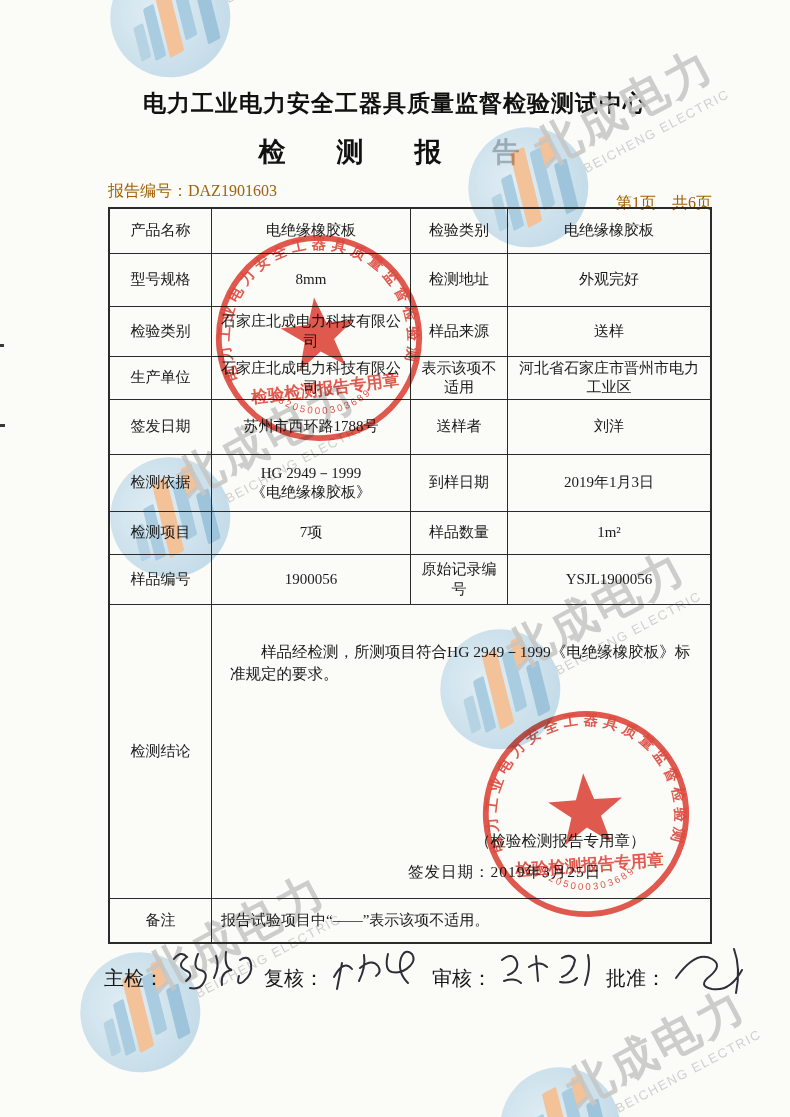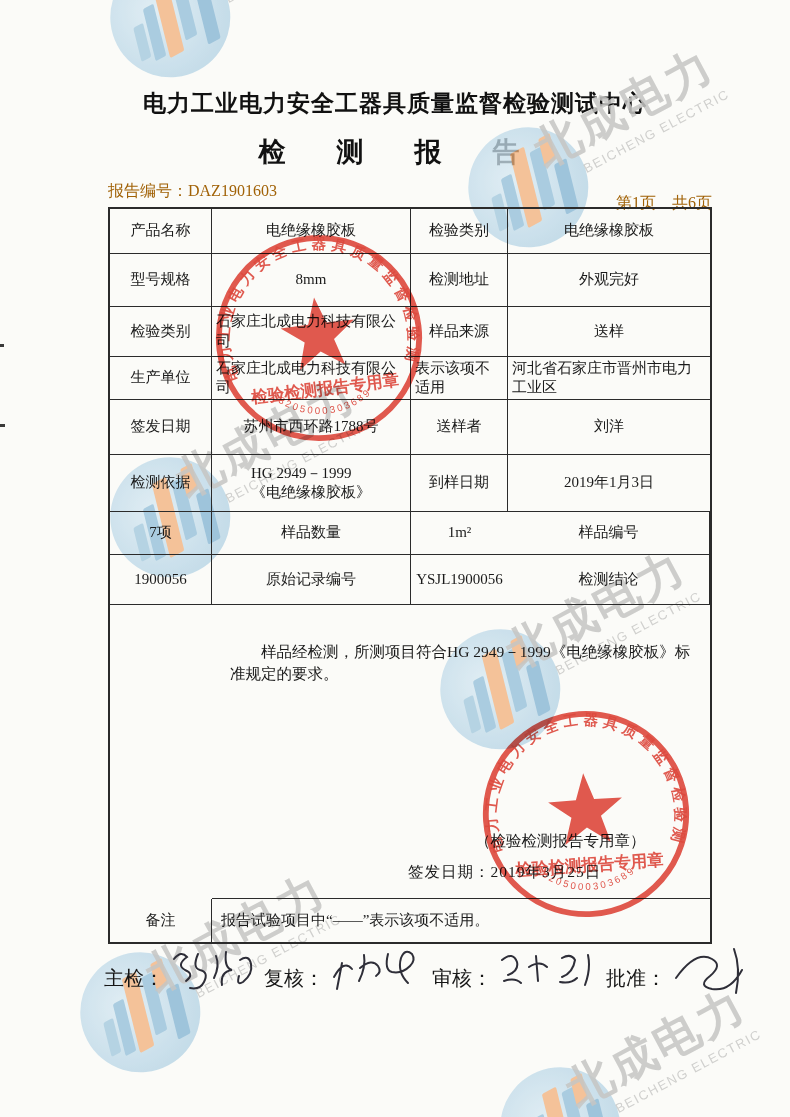--- a/index.html
+++ b/index.html
@@ -32,21 +32,21 @@
     display:grid;
     grid-template-columns:102px 199px 97px 202px;
     grid-template-rows:45px 53px 50px 43px 55px 57px 43px 50px 294px 43px;
     border:2px solid #2b2b2b;
     background:transparent;
     z-index:2;
   }
   .cell{
     border-right:1px solid #2b2b2b;border-bottom:1px solid #2b2b2b;
     display:flex;align-items:center;justify-content:center;
-    font-size:15px;line-height:1.3;
+    text-align:center;font-size:15px;line-height:1.3;
     padding:2px 4px;box-sizing:border-box;
     white-space:pre-line;color:#1a1a1a;
   }
   .cell.lastcol{border-right:none;}
   .cell.lastrow{border-bottom:none;}
   .cell.span3{grid-column:2/5;}
   .cell.conclusion-cell{
     position:relative;display:block;text-align:left;
   }
   .conclusion-text{
@@ -233,20 +233,21 @@
   <div class="cell">苏州市西环路1788号</div>
   <div class="cell">送样者</div>
   <div class="cell lastcol">刘洋</div>
 
   <div class="cell">检测依据</div>
   <div class="cell">HG 2949－1999
 《电绝缘橡胶板》</div>
   <div class="cell">到样日期</div>
   <div class="cell lastcol">2019年1月3日</div>
 
+  <div class="cell">检测项目</div>
   <div class="cell">7项</div>
   <div class="cell">样品数量</div>
   <div class="cell lastcol">1m²</div>
 
   <div class="cell">样品编号</div>
   <div class="cell">1900056</div>
   <div class="cell">原始记录编号</div>
   <div class="cell lastcol">YSJL1900056</div>
 
   <div class="cell">检测结论</div>

